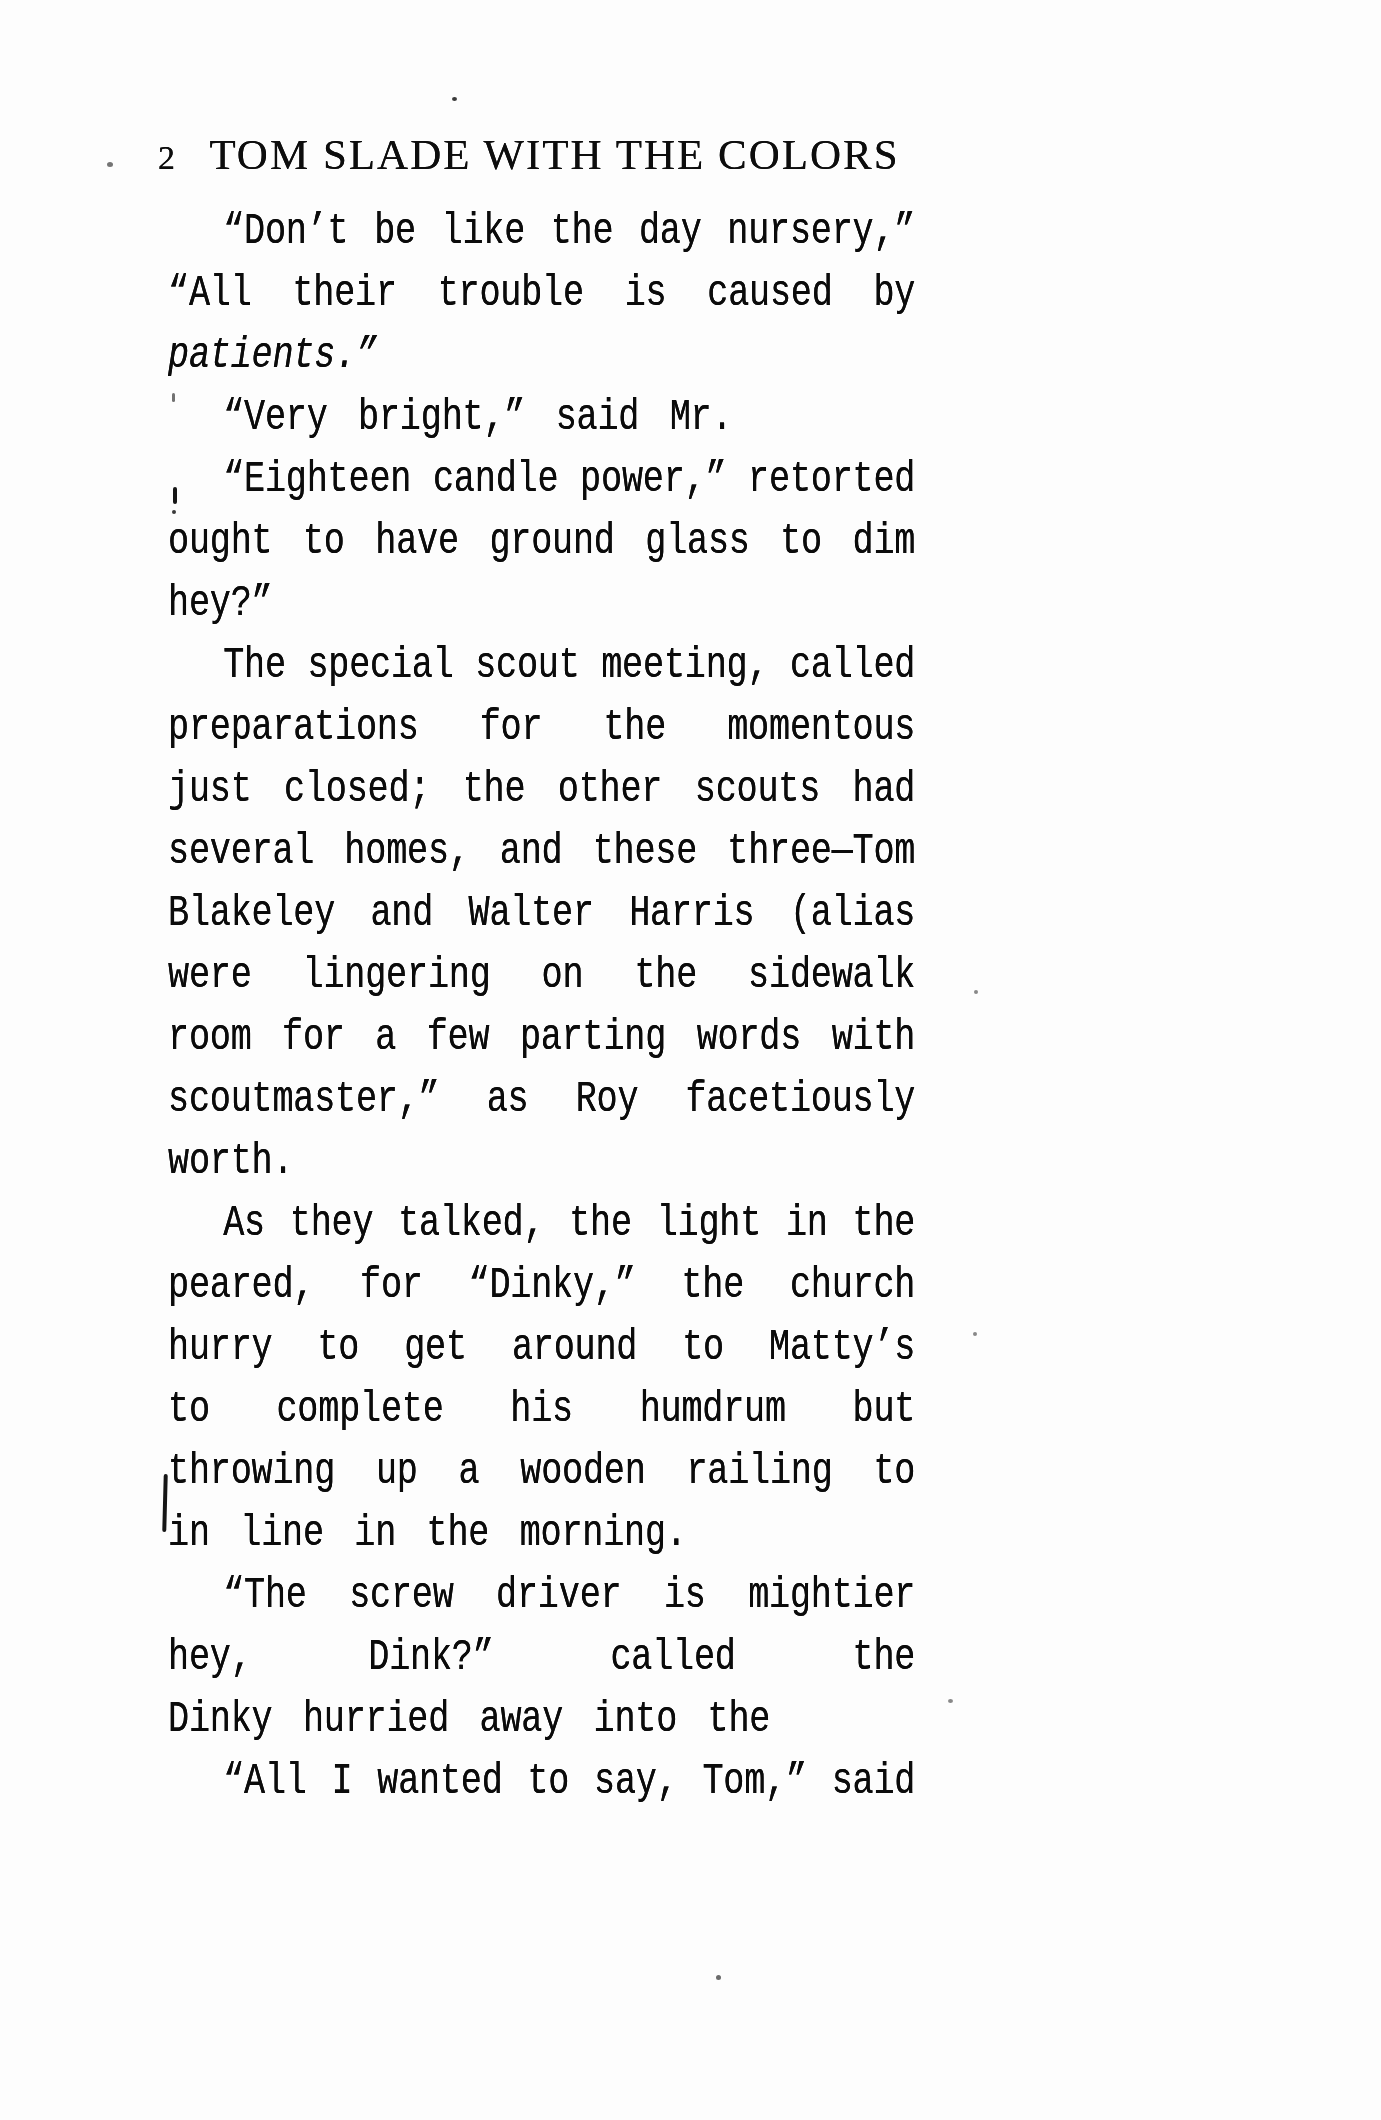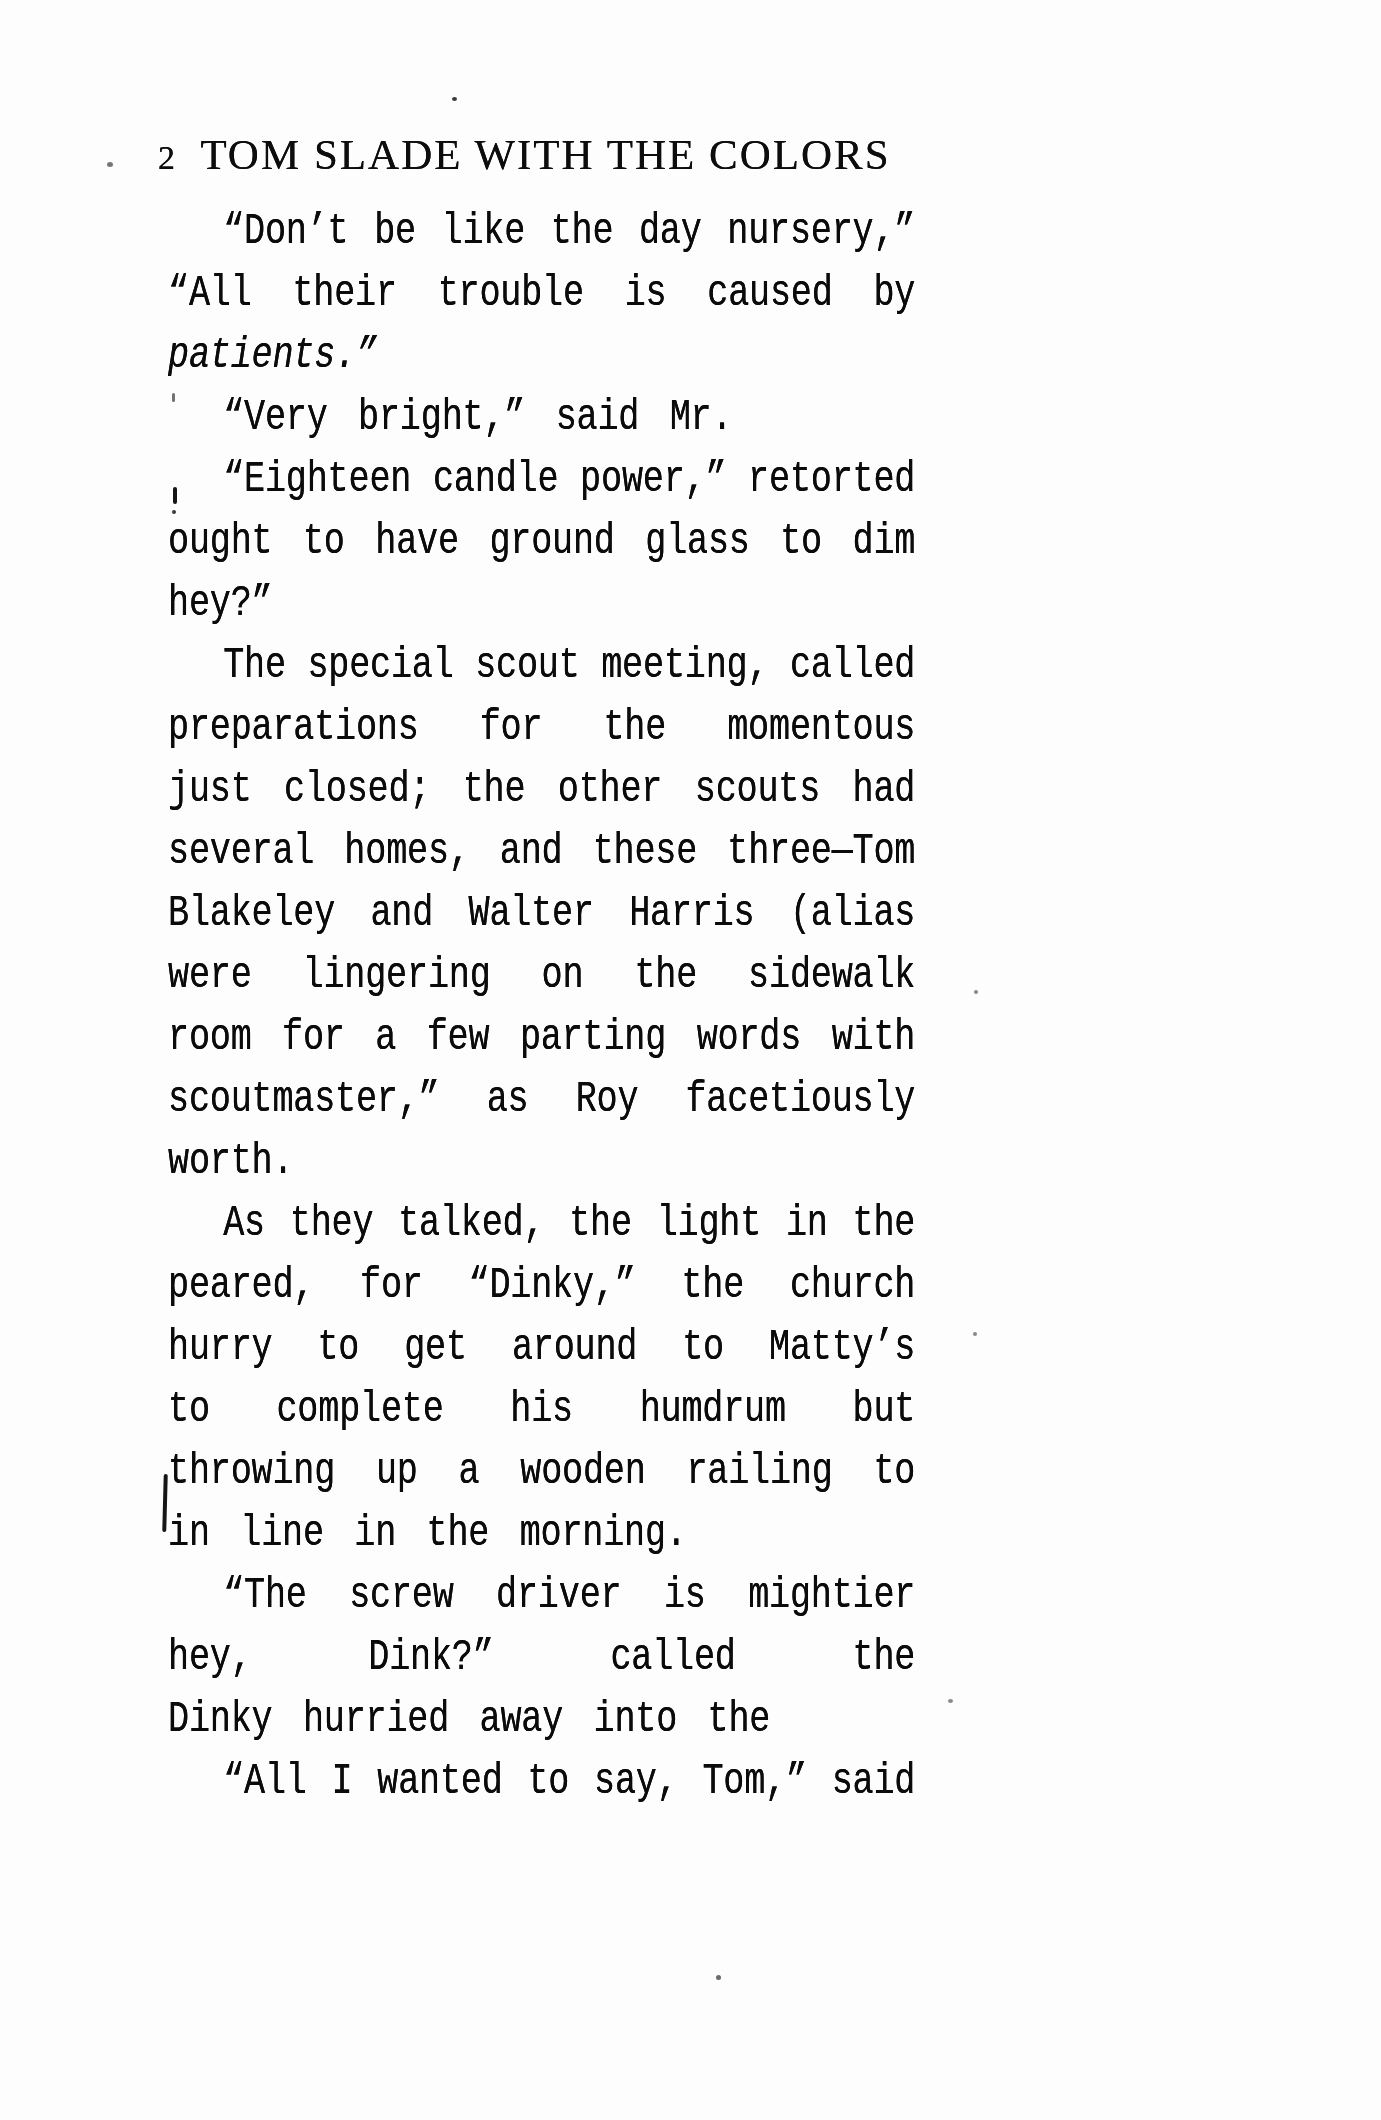--- a/index.html
+++ b/index.html
@@ -13,21 +13,21 @@
   }
   .page { position: absolute; inset: 0; }
 
   
   .pagenum {
     position: absolute; left: 158px; top: 138px;
     font-size: 34px; line-height: 40px;
     text-shadow: 0 0 0.6px currentColor;
   }
   .running-title {
-    position: absolute; left: 172px; top: 130px; width: 747px;
+    position: absolute; left: 181px; top: 130px; width: 747px;
     text-align: center;
     font-size: 43px; line-height: 50px; letter-spacing: 2px;
     text-shadow: 0 0 0.6px currentColor;
   }
 
   
   .text-block {
     position: absolute; left: 168px; top: 200px; width: 934px; font-family: Liberation Mono, monospace;
   }
   .line {

